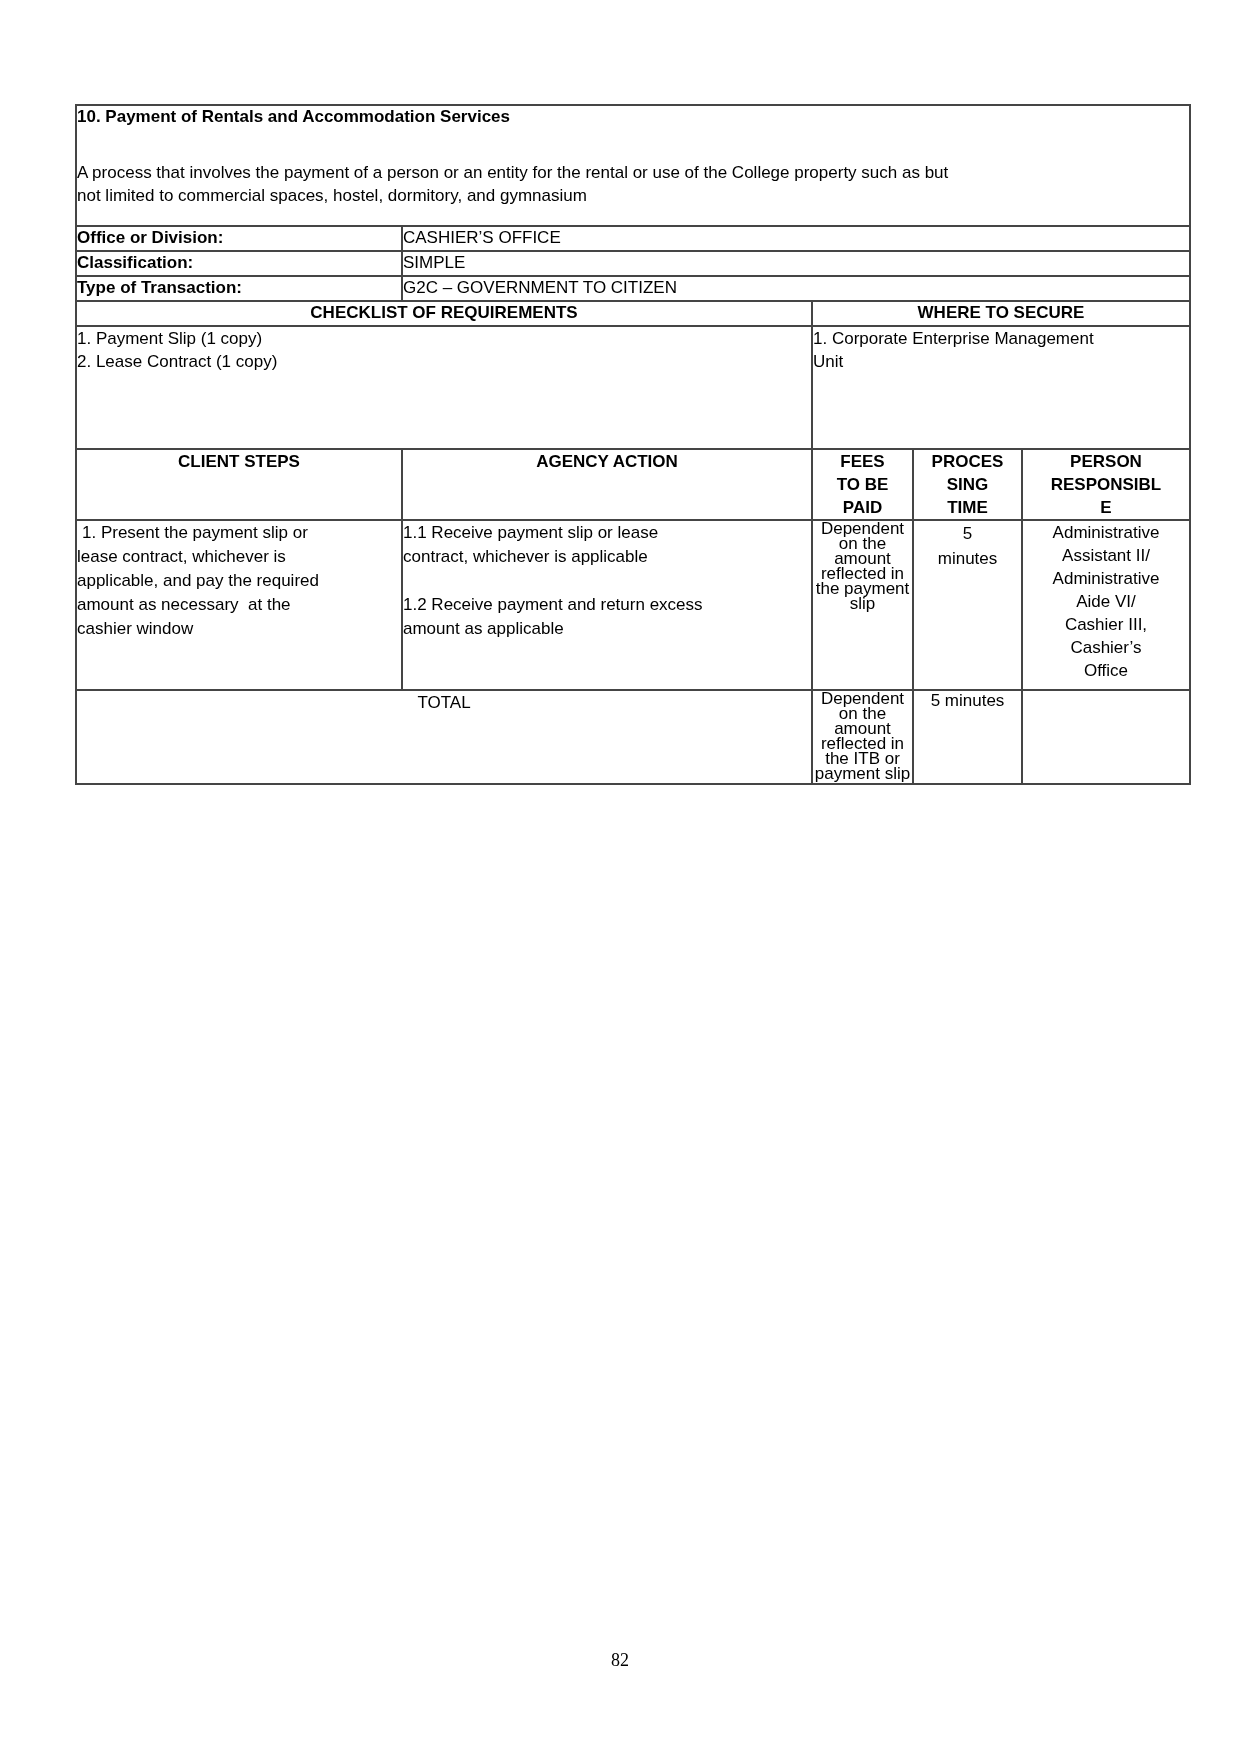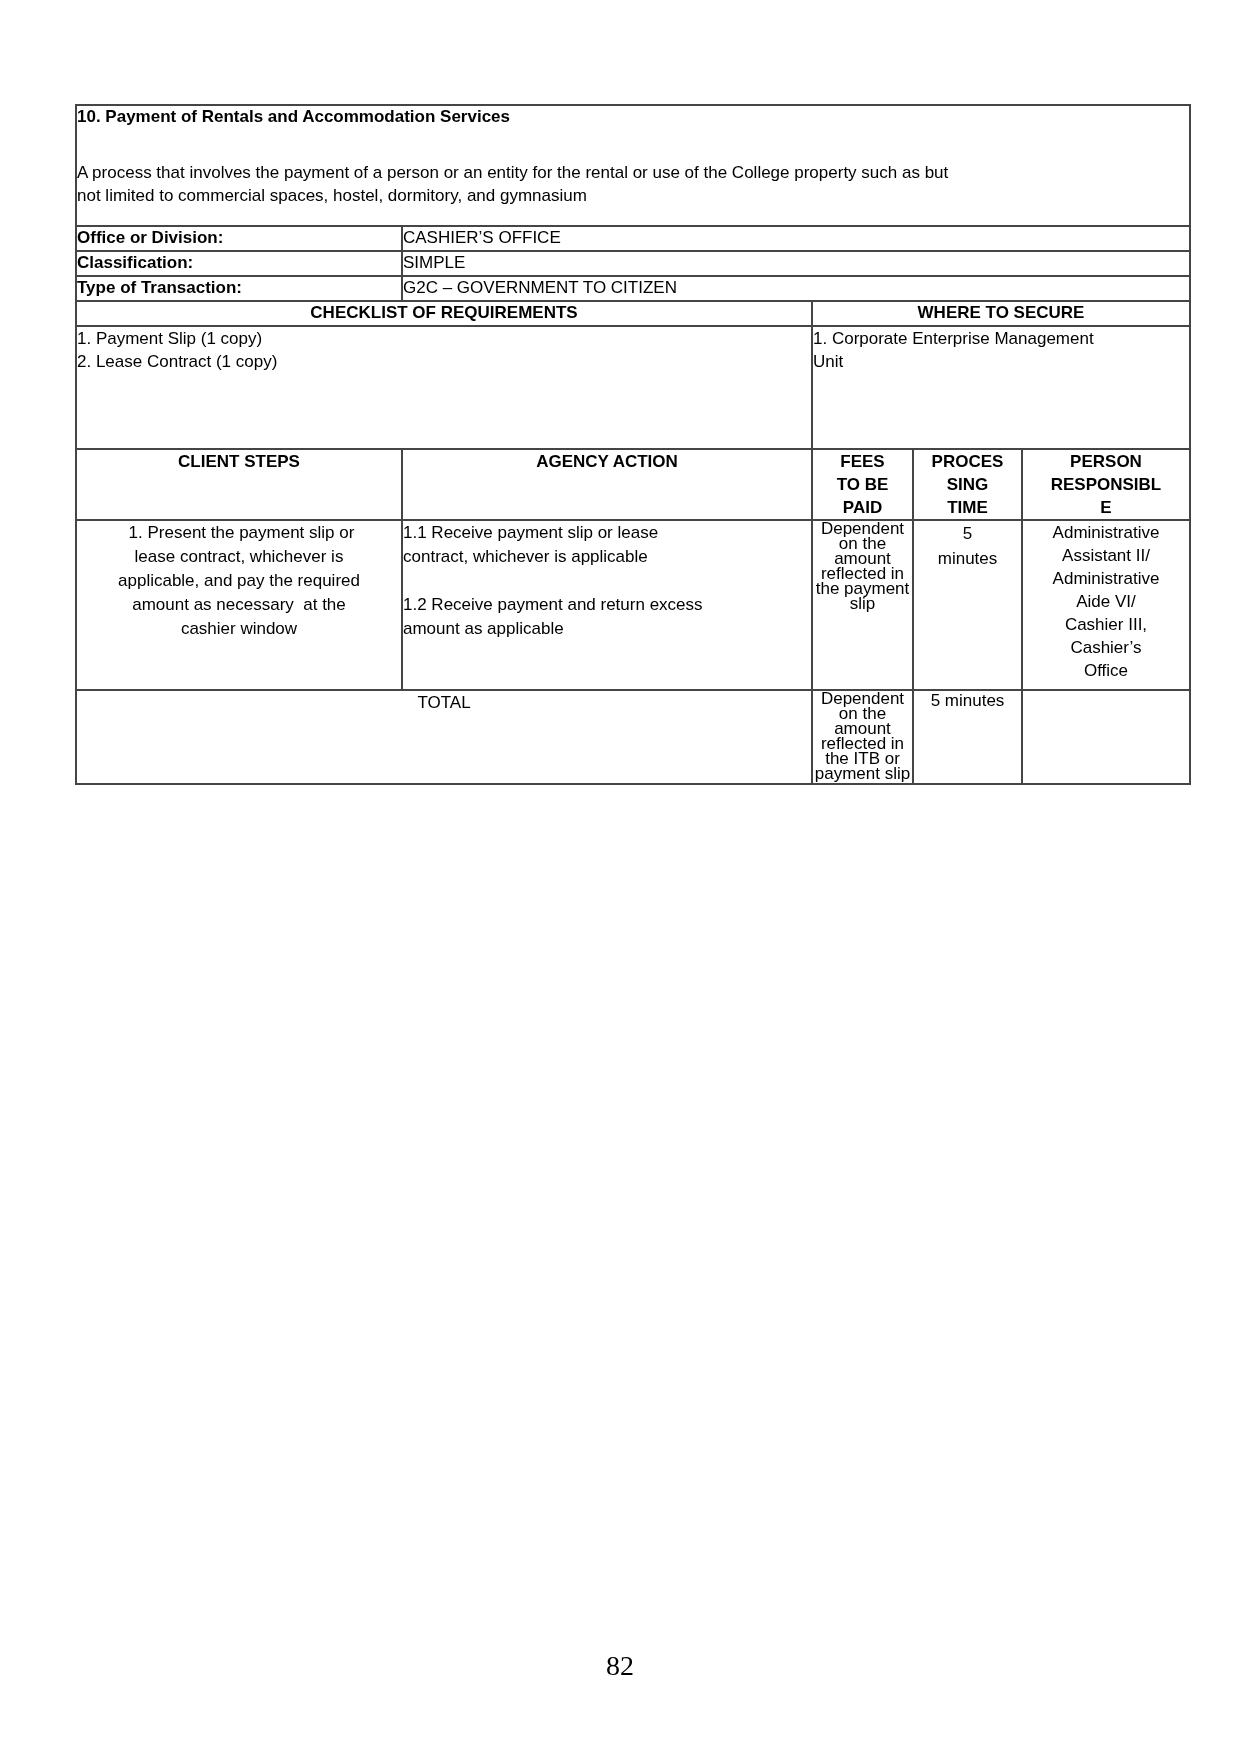--- a/index.html
+++ b/index.html
@@ -26,34 +26,34 @@
   }
   .title-cell{padding:7px 14px 0 10px;}
   .svc-title{font-weight:bold;line-height:22px;}
   .svc-desc{margin-top:33px;line-height:23px;white-space:pre-line;}
   .info-label{font-weight:bold;padding:2px 8px 0 10px;line-height:21px;}
   .info-value{padding:2px 8px 0 11px;line-height:21px;}
   .sec-hdr{font-weight:bold;text-align:center;padding:2px 0 0 0;line-height:21px;margin-top:30px;}
   .chk-body{padding:27px 10px 0 11px;line-height:23px;white-space:pre-line;margin-left:28px;}
   .col-hdr{font-weight:bold;text-align:center;line-height:23px;padding-top:1px;white-space:pre-line;}
   .pre{white-space:pre-line;}
-  .main-client{padding:6px 6px 0 9px;line-height:24px;text-indent:5px;text-align:center;}
+  .main-client{padding:6px 6px 0 9px;line-height:24px;text-indent:5px;}
   .main-agency{padding:6px 6px 0 12px;line-height:24px;}
   .small{font-size:12px;line-height:15px;}
   .main-fees{padding-top:22px;text-align:center;}
   .main-time{padding-top:28px;text-align:center;line-height:25px;}
   .main-person{padding-top:7px;text-align:center;line-height:23px;margin-top:21px;}
   .total-label{text-align:center;padding:3px 9px 0 0;line-height:24px;margin-left:37px;}
   .total-fees{padding-top:2px;text-align:center;}
   .total-time{vertical-align:middle;text-align:center;}
   .page-num{
     position:absolute;left:0;top:1650px;width:1240px;
     text-align:center;
     font-family:"Liberation Serif", serif;
-    font-size:28px;
+    font-size:18px;
   }
 </style>
 </head>
 <body>
 
 <div class="page">
 
   <table class="svc">
     <colgroup>
       <col style="width:326px">

